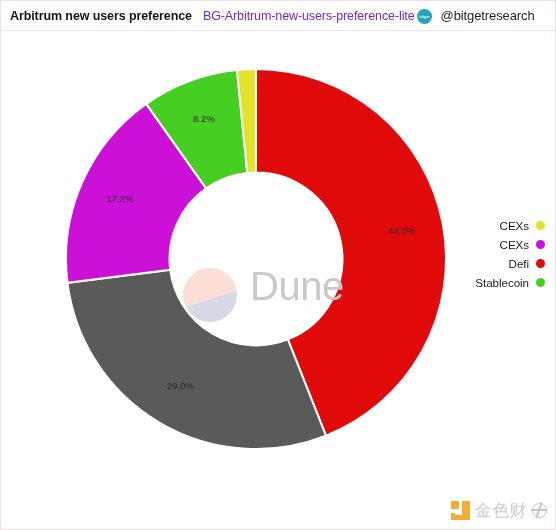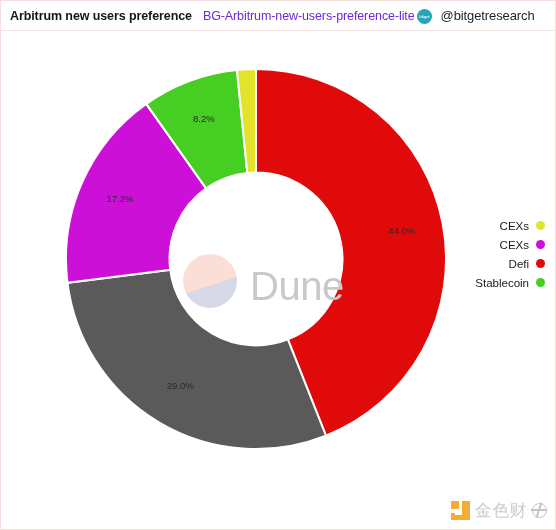--- a/index.html
+++ b/index.html
@@ -86,23 +86,23 @@
     fill: #33261f;
     font-family: "Liberation Sans", sans-serif;
     text-anchor: middle;
     dominant-baseline: middle;
   }
   .slice-label.on-dark { fill: #2a2a2a; }
 
   
   #dune-watermark {
     position: absolute;
-    left: 182px; top: 222px;
-    display: flex;
-    align-items: flex-end;
+    left: 182px; top: 236px;
+    display: flex;
+    align-items: flex-start;
     pointer-events: none;
   }
   #dune-mark {
     width: 54px; height: 54px;
     border-radius: 50%;
     background: linear-gradient(162deg, #fbded6 0%, #fbded6 56%, #d8d9e6 56.4%, #d8d9e6 100%);
     flex: 0 0 auto;
   }
   #dune-text {
     font-size: 40px;

